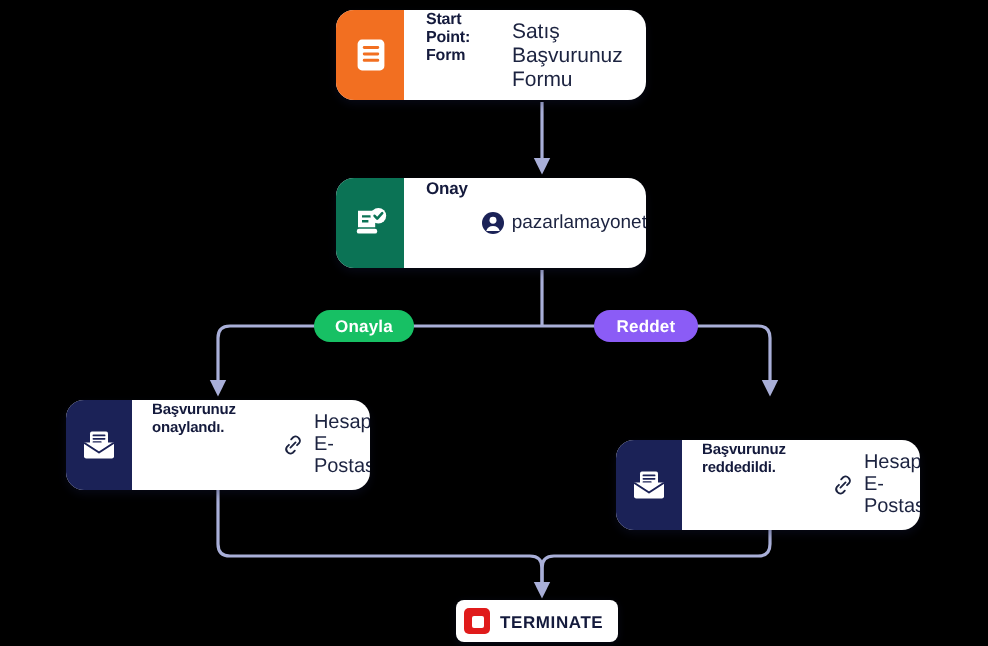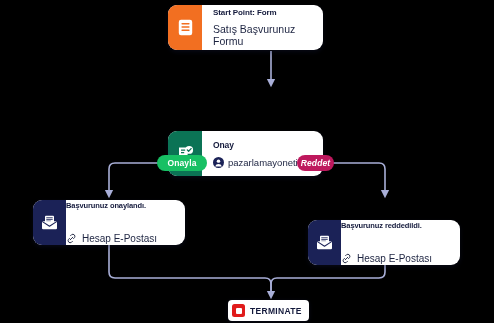--- a/index.html
+++ b/index.html
@@ -33,21 +33,21 @@
   }
   .node-icon {
     flex: 0 0 auto;
     display: flex;
     align-items: center;
     justify-content: center;
   }
   .node-body {
     flex: 1 1 auto;
     display: flex;
-    flex-direction: column;
+    flex-direction: row;
     justify-content: center;
   }
   .node-title {
     font-weight: bold;
     color: #141a3c;
     letter-spacing: -0.1px;
   }
   .node-sub {
     color: #1c2340;
     display: flex;
@@ -61,51 +61,51 @@
   }
 
   
   #node-start { left: 168px; top: 5px; width: 155px; height: 45px; }
   #node-start .node-icon { width: 34px; background: #F26F21; }
   #node-start .node-body { padding-left: 11px; gap: 6px; }
   #node-start .node-title { font-size: 8px; }
   #node-start .node-sub { font-size: 10.5px; }
 
   
-  #node-approval { left: 168px; top: 89px; width: 155px; height: 45px; margin-top: 42px; }
+  #node-approval { left: 168px; top: 89px; width: 155px; height: 45px; }
   #node-approval .node-icon { width: 34px; background: #0B7355; }
   #node-approval .node-body { padding-left: 11px; gap: 7px; }
   #node-approval .node-title { font-size: 8.5px; }
   #node-approval .node-sub { font-size: 9.5px; gap: 4px; }
 
   
   .mail-node { width: 152px; height: 45px; }
   .mail-node .node-icon { width: 33px; background: #1B2257; }
-  .mail-node .node-body { gap: 23px; }
+  .mail-node .node-body { padding-left: 10px; gap: 23px; }
   .mail-node .node-title { font-size: 7.5px; }
   .mail-node .node-sub { font-size: 10px; gap: 5px; align-items: center; }
   #node-approved { left: 33px; top: 200px; }
   #node-rejected { left: 308px; top: 200px; margin-top: 20px; }
 
   
   .pill {
     position: absolute;
     height: 16px;
     border-radius: 8px;
     display: flex;
     align-items: center;
     justify-content: center;
     color: #ffffff;
     font-size: 8.5px;
     font-weight: bold;
     letter-spacing: 0.1px;
     z-index: 6;
   }
   #pill-approve { left: 157px; top: 155px; width: 50px; background: #17C064; }
-  #pill-reject  { left: 297px; top: 155px; width: 37px; background: #be185d; font-style: italic; }
+  #pill-reject  { left: 297px; top: 155px; width: 52px; background: #8b5cf6; }
 
   
   #node-terminate {
     position: absolute;
     left: 228px; top: 300px;
     height: 21px;
     background: #ffffff;
     border-radius: 4px;
     display: flex;
     align-items: center;

